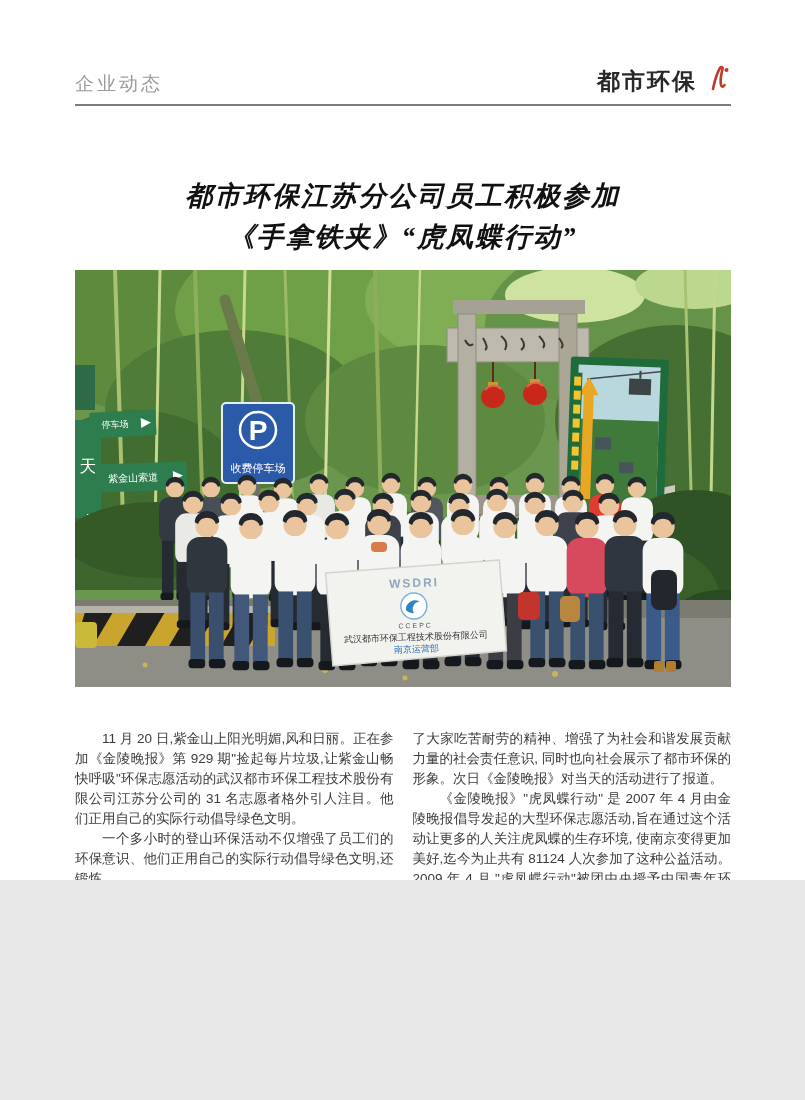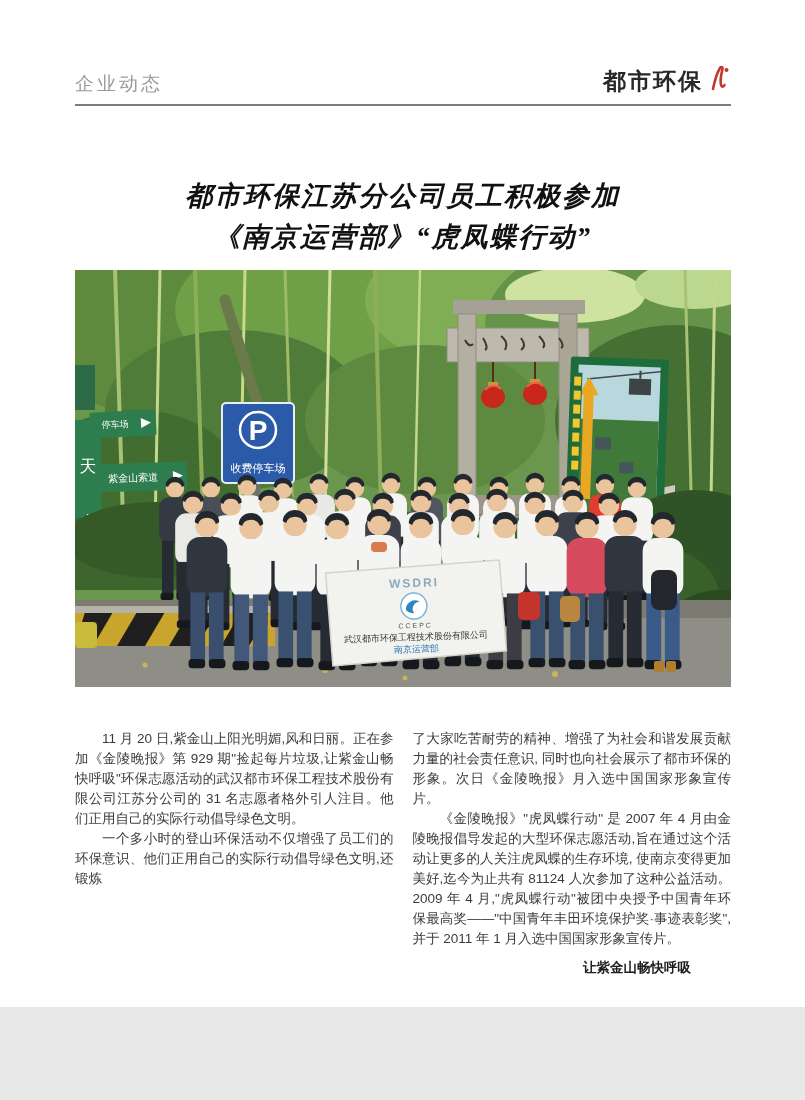--- a/index.html
+++ b/index.html
@@ -1,29 +1,29 @@
 <!DOCTYPE html>
 <html><head>
 <meta charset="utf-8">
 <style>
   html,body{margin:0;padding:0;background:#e8e8e8;}
   .page{
-    position:relative;width:805px;height:1007px;background:#ffffff;
+    position:relative;width:805px;height:880px;background:#ffffff;
     margin:0 auto;overflow:hidden;
     font-family:"Liberation Sans","DejaVu Sans",sans-serif;color:#3b3b3b;
   }
   
   .header{
     position:absolute;left:75px;top:64px;width:656px;height:42px;
     border-bottom:2px solid #7d7d7d;
     display:flex;justify-content:space-between;align-items:flex-end;
     padding-bottom:7px;box-sizing:border-box;
   }
   .section-label{font-size:19px;letter-spacing:3px;color:#9b9b9b;}
-  .brand{display:flex;align-items:center;gap:4px;}
+  .brand{display:flex;align-items:center;gap:10px;}
   .brand-text{font-size:23px;font-weight:bold;letter-spacing:2px;color:#28282a;}
   
   .title-block{
     position:absolute;left:0;top:176px;width:805px;text-align:center;
     font-family:"Liberation Serif","DejaVu Serif",serif;font-weight:900;
     color:#111;font-size:27px;line-height:1.5;letter-spacing:2px;font-style:italic;
   }
   
   .photo{position:absolute;left:75px;top:270px;width:656px;height:417px;}
   .photo svg{display:block;}
@@ -59,21 +59,21 @@
         <svg width="24" height="28" viewBox="0 0 24 28">
           <path d="M6 24 C8 14 10 8 13 3 C14 1.5 16 2 15.5 4 C14 10 13 16 14 20 C14.6 22.4 16.5 22 17.5 20" fill="none" stroke="#c0392b" stroke-width="2.6" stroke-linecap="round"></path>
           <circle cx="19.5" cy="5" r="2" fill="#c0392b"></circle>
         </svg>
       </span>
     </div>
   </div>
 
   <div class="title-block">
     <div>都市环保江苏分公司员工积极参加</div>
-    <div>《南京运营部》“虎凤蝶行动”</div>
+    <div>《手拿铁夹》“虎凤蝶行动”</div>
   </div>
 
   <div class="photo">
     <svg width="656" height="417" viewBox="0 0 656 417">
       <defs>
         <symbol id="prs" overflow="visible">
           <circle cx="0" cy="1" r="6.3" fill="#e9c49c"></circle>
           <path d="M-6.6,-1 a6.6,6 0 0 1 13.2,0 l-1.8,1 a5,4.6 0 0 0 -9.6,0 z" fill="#23272e"></path>
           <rect x="-11" y="7" width="22" height="32" rx="7" fill="var(--s,#f4f4f2)"></rect>
           <rect x="-9" y="37" width="8" height="38" fill="var(--p,#262b33)"></rect>
@@ -294,21 +294,21 @@
       </g>
     </svg>
   </div>
 
   <div class="columns">
     <div class="col">
       <p>11 月 20 日,紫金山上阳光明媚,风和日丽。正在参加《金陵晚报》第 929 期"捡起每片垃圾,让紫金山畅快呼吸"环保志愿活动的武汉都市环保工程技术股份有限公司江苏分公司的 31 名志愿者格外引人注目。他们正用自己的实际行动倡导绿色文明。</p>
       <p>一个多小时的登山环保活动不仅增强了员工们的环保意识、他们正用自己的实际行动倡导绿色文明,还锻炼</p>
     </div>
     <div class="col">
-      <p class="cont">了大家吃苦耐劳的精神、增强了为社会和谐发展贡献力量的社会责任意识, 同时也向社会展示了都市环保的形象。次日《金陵晚报》月入选中国国家形象宣传片。</p>
+      <p class="cont">了大家吃苦耐劳的精神、增强了为社会和谐发展贡献力量的社会责任意识, 同时也向社会展示了都市环保的形象。次日《金陵晚报》对当天的活动进行了报道。</p>
       <p>《金陵晚报》"虎凤蝶行动" 是 2007 年 4 月由金陵晚报倡导发起的大型环保志愿活动,旨在通过这个活动让更多的人关注虎凤蝶的生存环境, 使南京变得更加美好,迄今为止共有 81124 人次参加了这种公益活动。2009 年 4 月,"虎凤蝶行动"被团中央授予中国青年环保最高奖——"中国青年丰田环境保护奖·事迹表彰奖", 并于 2011 年 1 月入选中国国家形象宣传片。</p>
       <div class="signature">让紫金山畅快呼吸</div>
     </div>
   </div>
 
   <div class="page-number">– 13 –</div>
 
 </div>
 
 </body></html>

